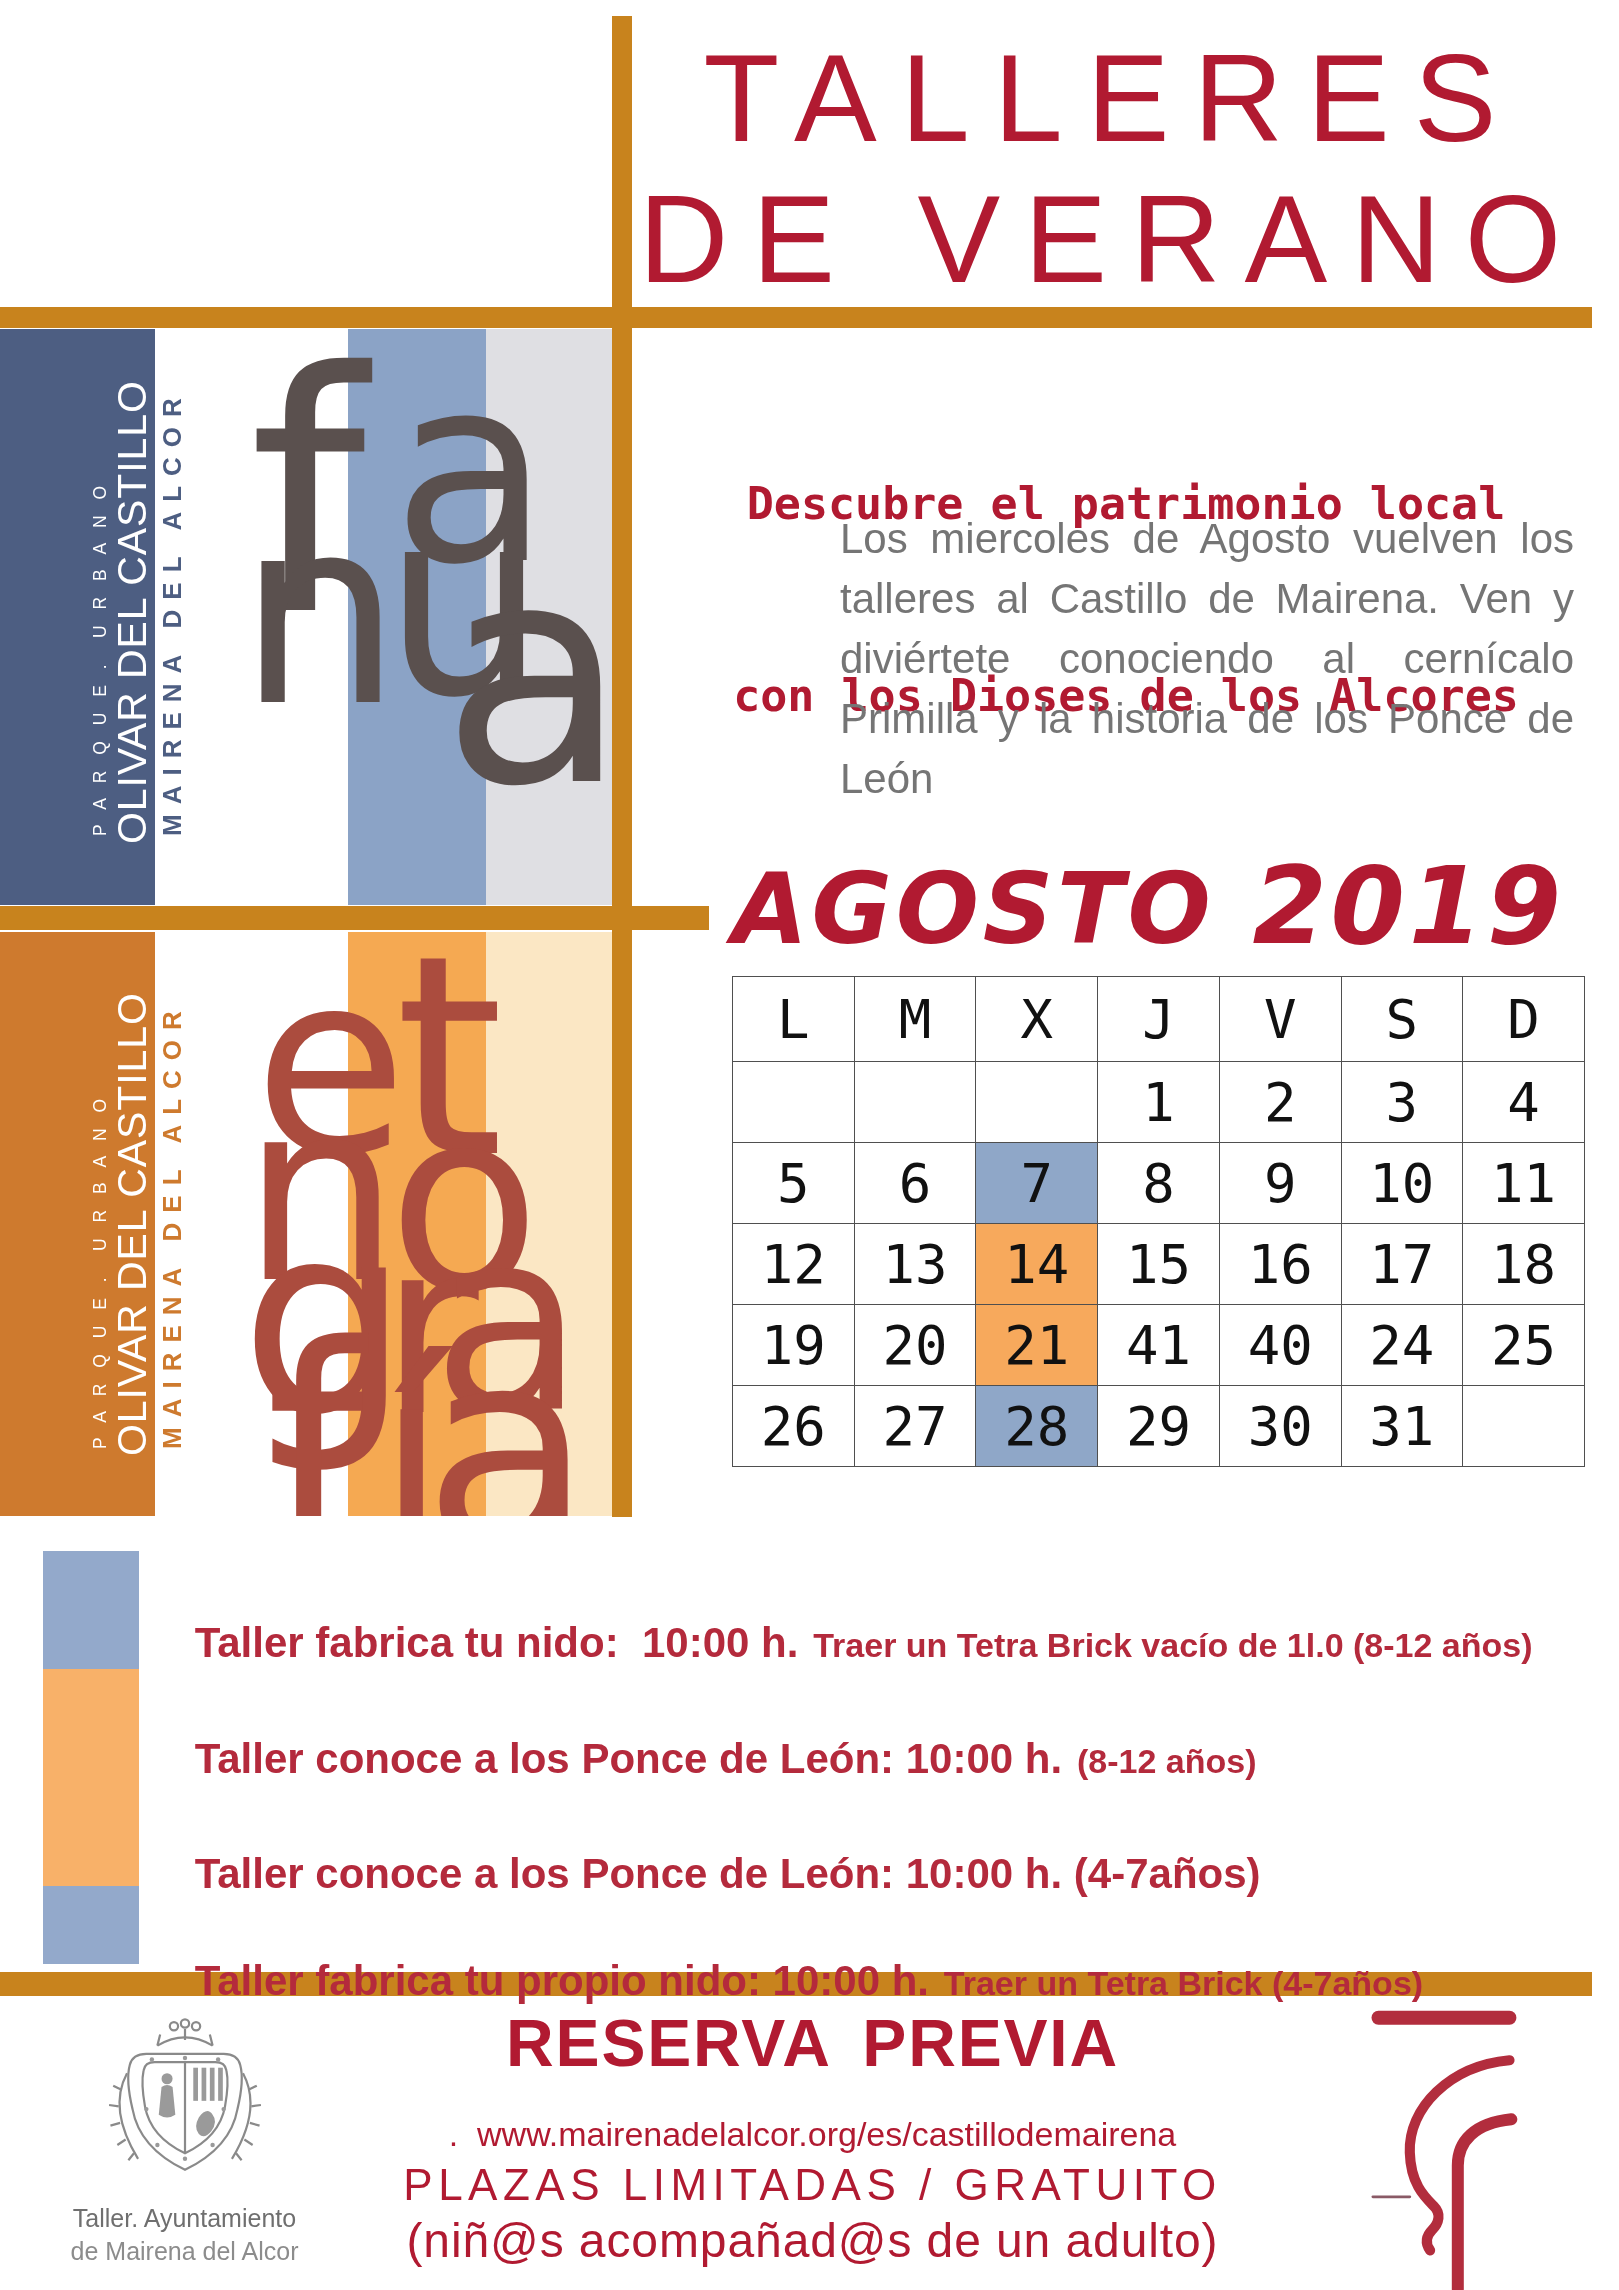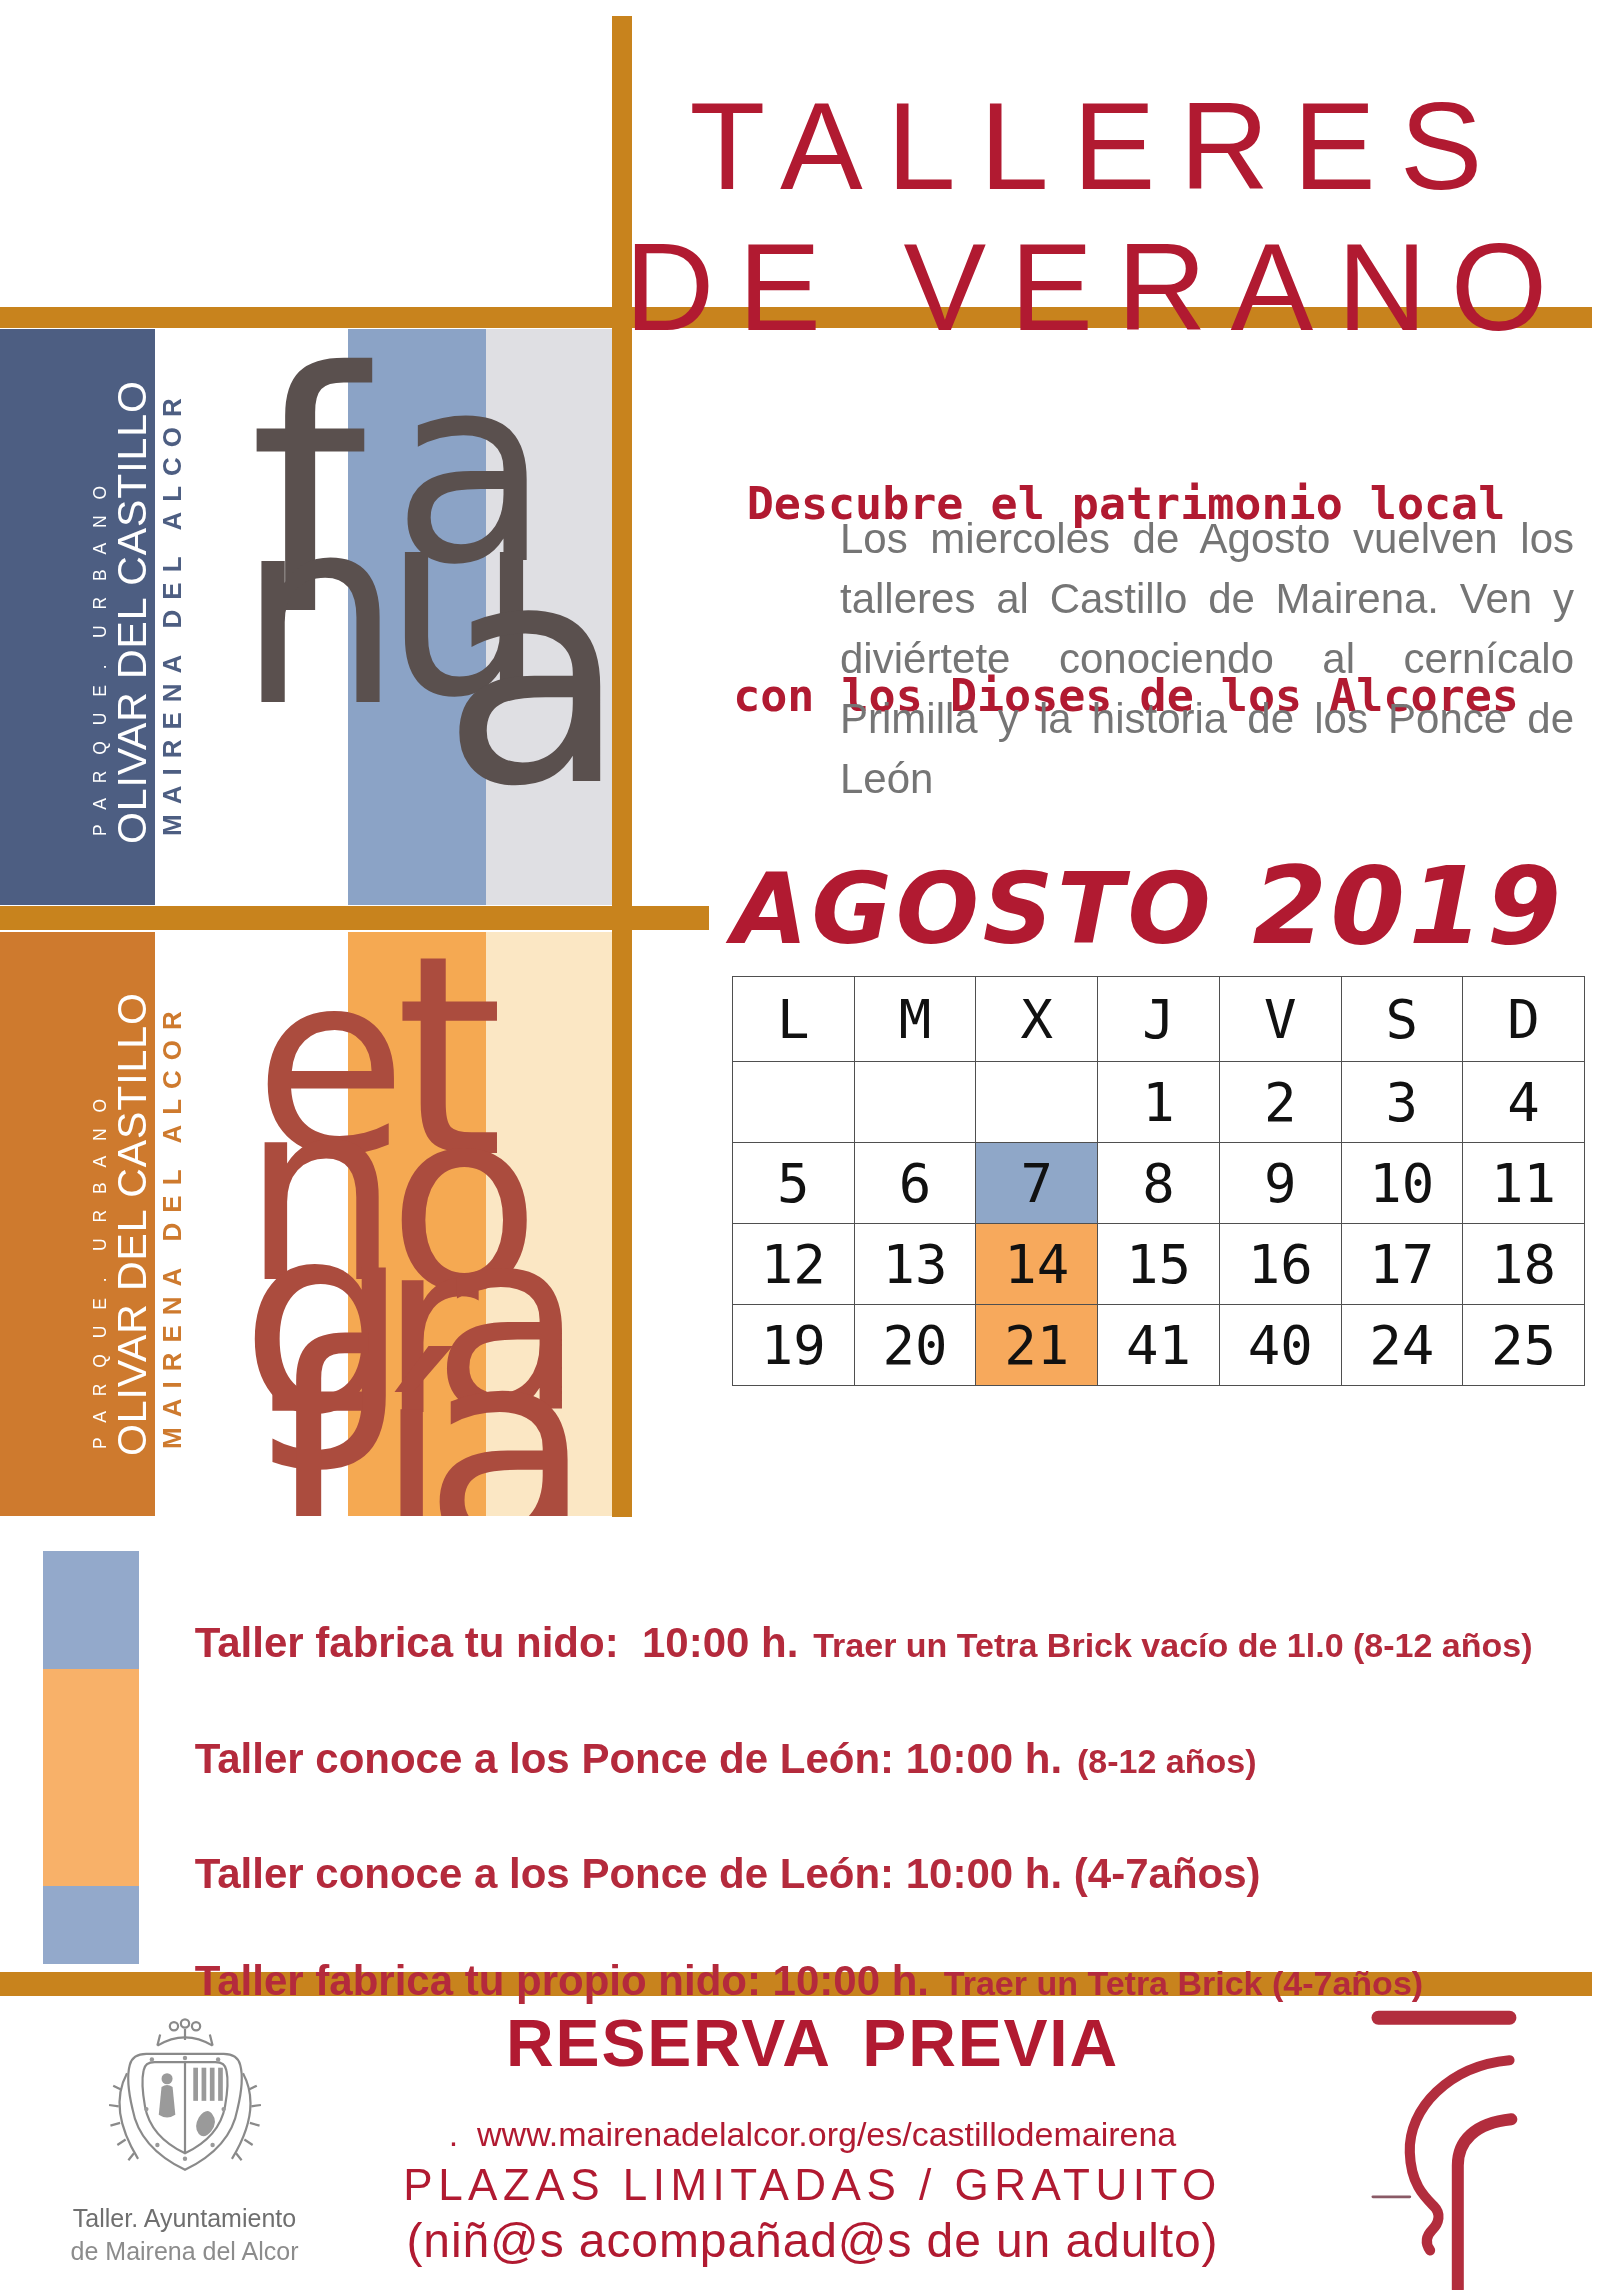--- a/index.html
+++ b/index.html
@@ -16,23 +16,23 @@
           font-family:"Liberation Sans",sans-serif;}
   .abs{position:absolute;}
   .bar{position:absolute;background:var(--bar-orange);}
   
   .banner{position:absolute;left:0;width:612px;overflow:hidden;}
   .stripe{position:absolute;top:0;height:100%;}
   .vtext{position:absolute;transform-origin:0 0;transform:rotate(-90deg);white-space:pre;
          font-family:"Liberation Sans",sans-serif;}
   .bl{position:absolute;line-height:1;font-family:"DejaVu Sans",sans-serif;}
   
-  .title{position:absolute;left:618px;top:28px;width:960px;text-align:center;
+  .title{position:absolute;left:632px;top:28px;width:960px;text-align:center;
          color:var(--red);font-size:124px;line-height:141px;letter-spacing:24px;
-         font-family:"Liberation Sans",sans-serif;margin-top:48px;}
+         font-family:"Liberation Sans",sans-serif;}
   .subtitle{position:absolute;left:637px;top:344px;width:978px;text-align:center;
             color:var(--red);font-family:"DejaVu Sans Mono",monospace;font-weight:700;
             font-size:45px;line-height:64px;white-space:pre;}
   .intro{position:absolute;left:840px;top:509px;width:734px;text-align:justify;
          color:var(--text-gray);font-size:42px;line-height:60px;}
   .agosto{position:absolute;left:732px;top:844px;color:var(--red);
           font-family:"DejaVu Sans",sans-serif;font-weight:700;font-style:italic;
           font-size:98px;letter-spacing:3.7px;white-space:pre;}
   
   table.cal{position:absolute;left:732px;top:976px;width:853px;border-collapse:collapse;
@@ -162,20 +162,29 @@
         <td>18</td>
       </tr>
       <tr>
         <td>19</td>
         <td>20</td>
         <td class="hl-orange">21</td>
         <td>41</td>
         <td>40</td>
         <td>24</td>
         <td>25</td>
+      </tr>
+      <tr>
+        <td>26</td>
+        <td>27</td>
+        <td class="hl-blue">28</td>
+        <td>29</td>
+        <td>30</td>
+        <td>31</td>
+        <td></td>
       </tr>
     </tbody>
   </table>
 
   <div class="swatch" style="top:1551px;height:118px;background:var(--legend-blue);"></div>
   <div class="swatch" style="top:1669px;height:217px;background:var(--legend-orange);"></div>
   <div class="swatch" style="top:1886px;height:78px;background:var(--legend-blue);"></div>
 
   <div class="legend-line" style="top:1571px;">
     <span>Taller fabrica tu nido:  10:00 h.</span><span class="legend-note">Traer un Tetra Brick vacío de 1l.0 (8-12 años)</span>

